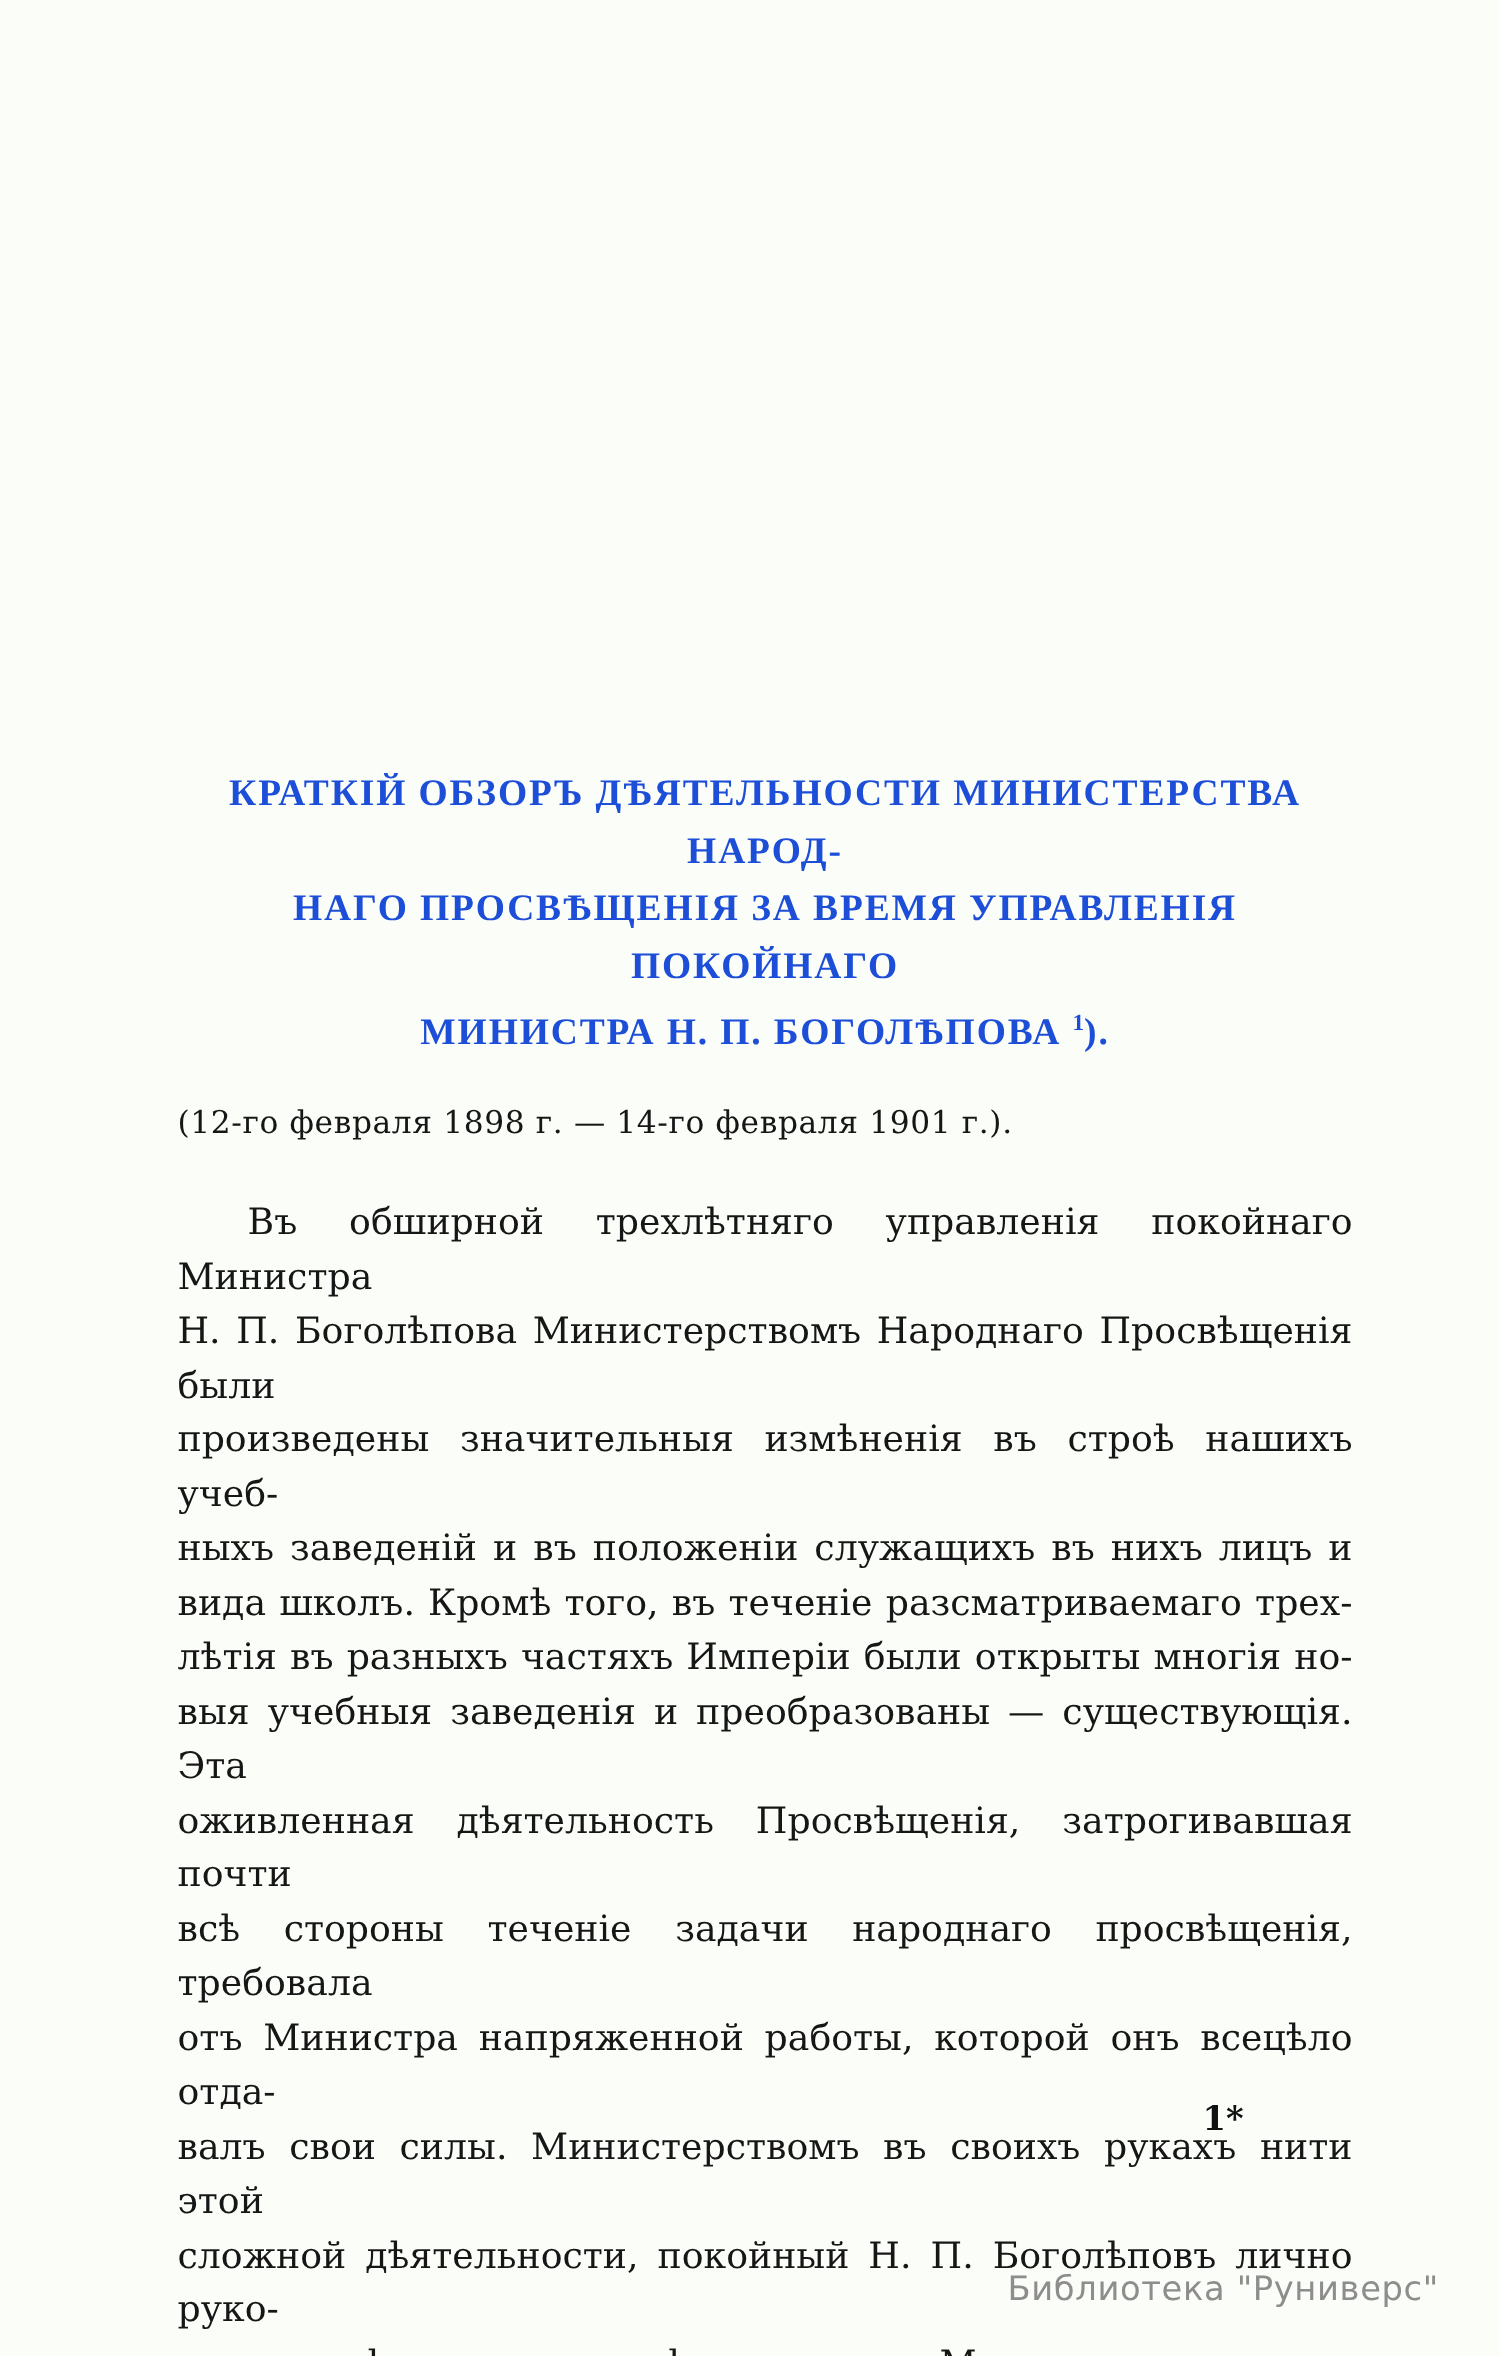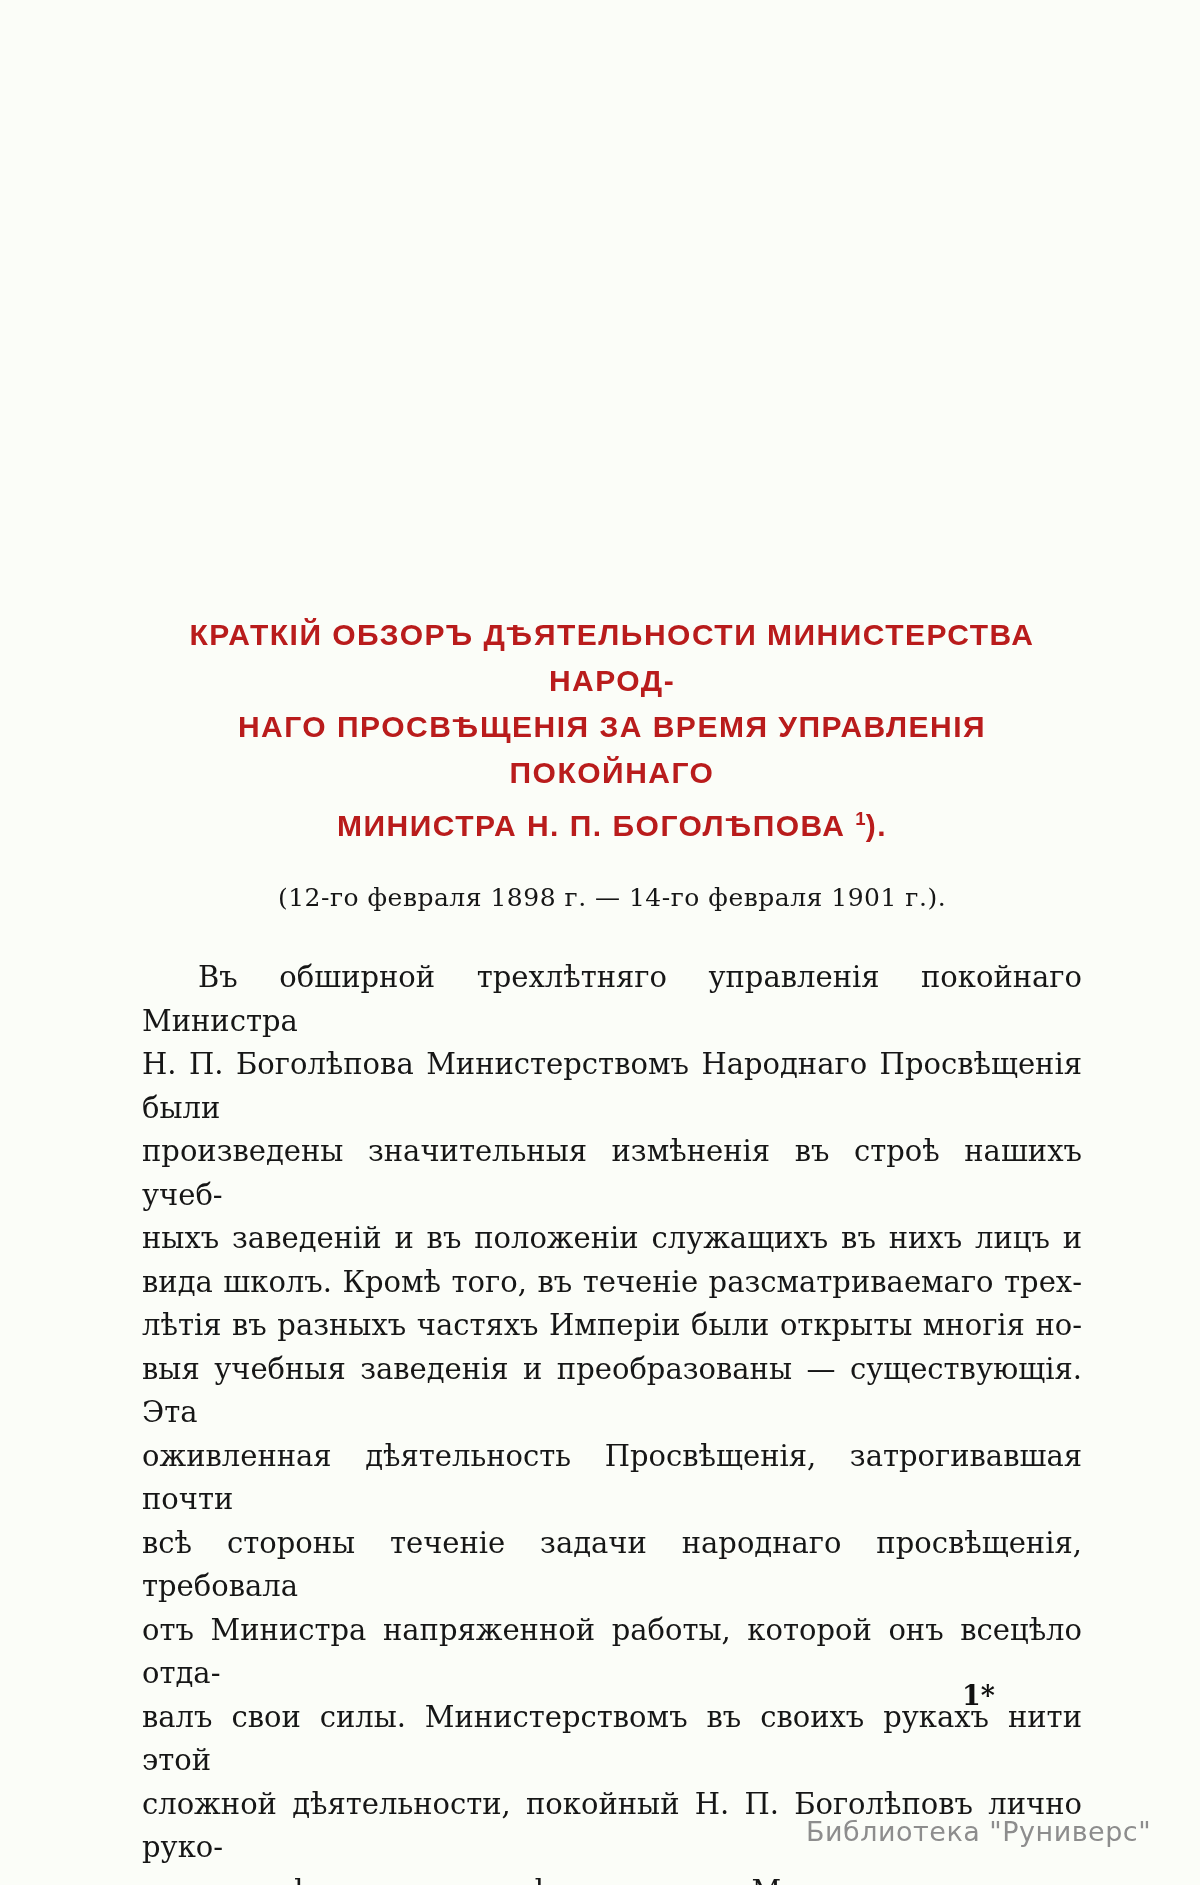--- a/index.html
+++ b/index.html
@@ -10,37 +10,36 @@
     font-family: "DejaVu Serif", serif;
     position: relative;
     overflow: hidden;
   }
   .column {
     position: absolute;
     left: 142px; top: 612px;
     width: 940px;
   }
   .title-block {
-    font-family: Liberation Sans, sans-serif;
+    font-family: Liberation Serif, serif;
     font-weight: 700;
     font-size: 30px;
     line-height: 46px;
     letter-spacing: 1.5px;
     text-align: center;
-    color: #b91c1c;
+    color: #1d4ed8;
   }
   .fn-ref-sup, .sup {
     font-size: 0.62em;
     vertical-align: super;
     letter-spacing: 0;
   }
   .subtitle {
     margin-top: 34px;
     font-size: 25px;
-    text-align: center;
     letter-spacing: 0.5px;
   }
   .body-text {
     margin-top: 44px;
     font-size: 29px;
     line-height: 43.5px;
   }
   .body-line {
     text-align: justify;
     text-align-last: justify;

